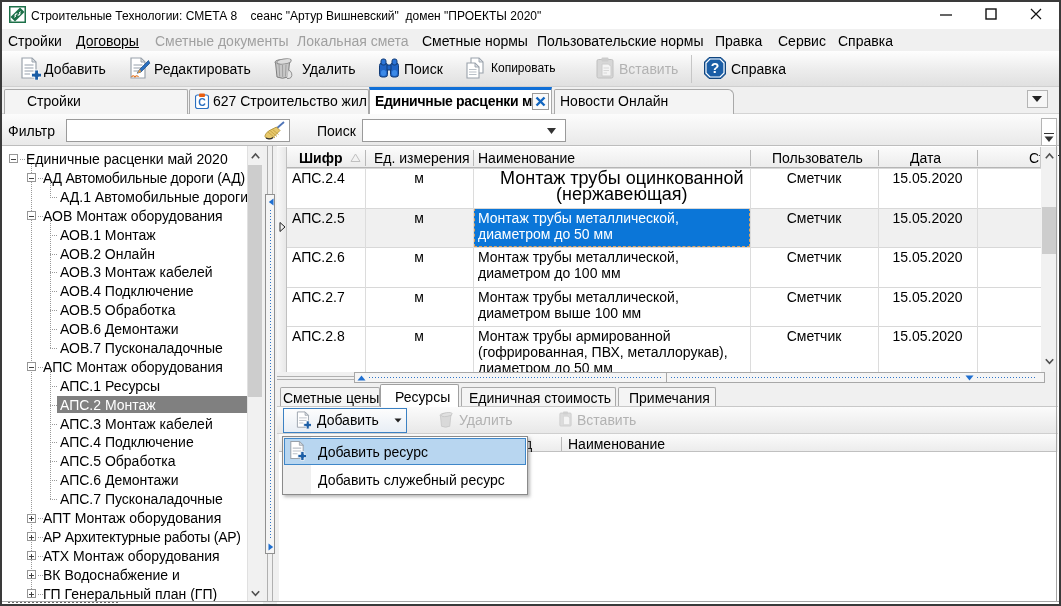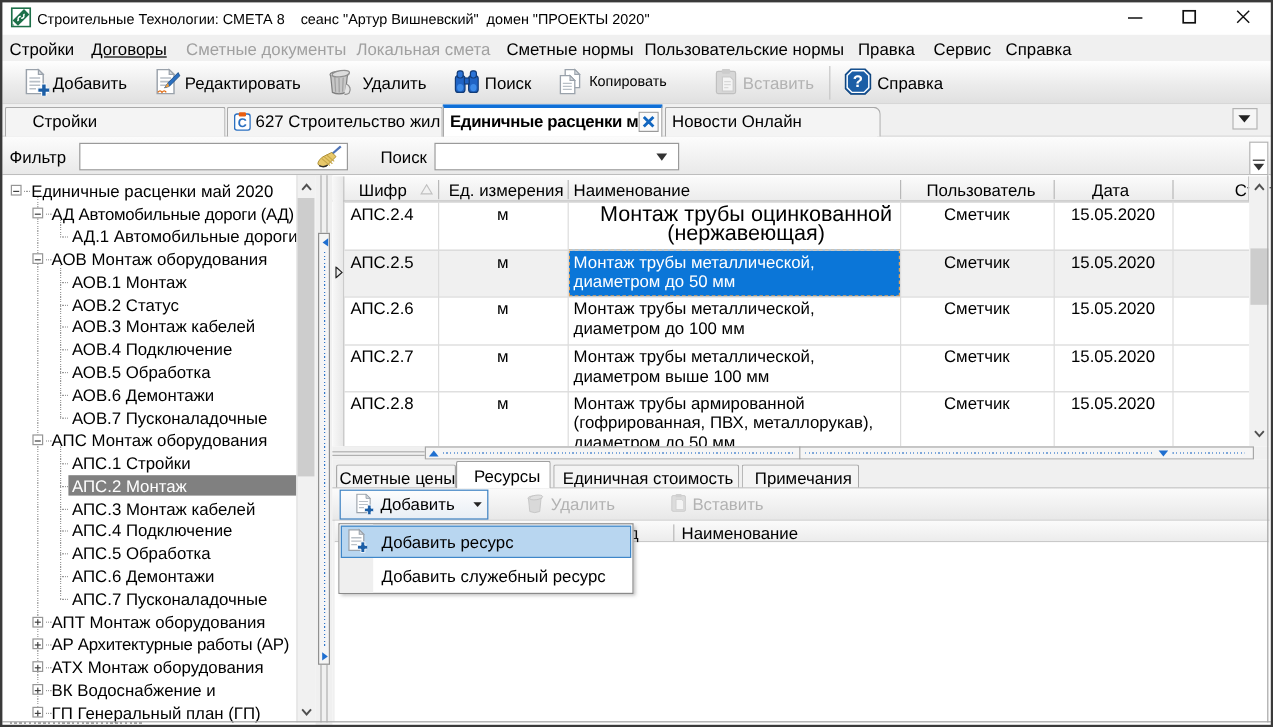--- a/index.html
+++ b/index.html
@@ -164,37 +164,37 @@
 <div class="abs" style="left:29px;top:178px;width:5px;height:1px;background:#404040;"></div>
 <div class="doth" style="left:38px;top:178px;width:5px"></div>
 <div class="abs" style="left:60px;top:189px;font-size:14px;white-space:nowrap;">АД.1 Автомобильные дороги</div>
 <div class="doth" style="left:50px;top:197px;width:7px"></div>
 <div class="abs" style="left:43px;top:208px;font-size:14px;white-space:nowrap;">АОВ Монтаж оборудования</div>
 <div class="abs" style="left:27px;top:211px;width:9px;height:9px;border:1px solid #969696;background:#fff;"></div>
 <div class="abs" style="left:29px;top:216px;width:5px;height:1px;background:#404040;"></div>
 <div class="doth" style="left:38px;top:216px;width:5px"></div>
 <div class="abs" style="left:60px;top:227px;font-size:14px;white-space:nowrap;">АОВ.1 Монтаж</div>
 <div class="doth" style="left:50px;top:235px;width:7px"></div>
-<div class="abs" style="left:60px;top:246px;font-size:14px;white-space:nowrap;">АОВ.2 Статус</div>
+<div class="abs" style="left:60px;top:246px;font-size:14px;white-space:nowrap;">АОВ.2 Онлайн</div>
 <div class="doth" style="left:50px;top:254px;width:7px"></div>
 <div class="abs" style="left:60px;top:264px;font-size:14px;white-space:nowrap;">АОВ.3 Монтаж кабелей</div>
 <div class="doth" style="left:50px;top:272px;width:7px"></div>
 <div class="abs" style="left:60px;top:283px;font-size:14px;white-space:nowrap;">АОВ.4 Подключение</div>
 <div class="doth" style="left:50px;top:291px;width:7px"></div>
 <div class="abs" style="left:60px;top:302px;font-size:14px;white-space:nowrap;">АОВ.5 Обработка</div>
 <div class="doth" style="left:50px;top:310px;width:7px"></div>
 <div class="abs" style="left:60px;top:321px;font-size:14px;white-space:nowrap;">АОВ.6 Демонтажи</div>
 <div class="doth" style="left:50px;top:329px;width:7px"></div>
 <div class="abs" style="left:60px;top:340px;font-size:14px;white-space:nowrap;">АОВ.7 Пусконаладочные</div>
 <div class="doth" style="left:50px;top:348px;width:7px"></div>
 <div class="abs" style="left:43px;top:359px;font-size:14px;white-space:nowrap;">АПС Монтаж оборудования</div>
 <div class="abs" style="left:27px;top:362px;width:9px;height:9px;border:1px solid #969696;background:#fff;"></div>
 <div class="abs" style="left:29px;top:367px;width:5px;height:1px;background:#404040;"></div>
 <div class="doth" style="left:38px;top:367px;width:5px"></div>
-<div class="abs" style="left:60px;top:378px;font-size:14px;white-space:nowrap;">АПС.1 Стройки</div>
+<div class="abs" style="left:60px;top:378px;font-size:14px;white-space:nowrap;">АПС.1 Ресурсы</div>
 <div class="doth" style="left:50px;top:386px;width:7px"></div>
 <div class="abs" style="left:57px;top:396px;width:190px;height:17px;background:#808080;"></div>
 <div class="abs" style="left:60px;top:397px;font-size:14px;white-space:nowrap;color:#fff;">АПС.2 Монтаж</div>
 <div class="doth" style="left:50px;top:405px;width:7px"></div>
 <div class="abs" style="left:60px;top:416px;font-size:14px;white-space:nowrap;">АПС.3 Монтаж кабелей</div>
 <div class="doth" style="left:50px;top:424px;width:7px"></div>
 <div class="abs" style="left:60px;top:434px;font-size:14px;white-space:nowrap;">АПС.4 Подключение</div>
 <div class="doth" style="left:50px;top:442px;width:7px"></div>
 <div class="abs" style="left:60px;top:453px;font-size:14px;white-space:nowrap;">АПС.5 Обработка</div>
 <div class="doth" style="left:50px;top:461px;width:7px"></div>
@@ -245,21 +245,21 @@
     <path d="M5.5 0.5 L5.5 7.5 L0.8 4 Z" fill="#1f6fd0"></path>
   </svg>
 <div class="bdotv" style="left:269.5px;top:210px;height:330px;"></div>
 <svg class="abs" style="left:267.5px;top:542.5px" width="6" height="8">
     <path d="M0.5 0.5 L0.5 7.5 L5.2 4 Z" fill="#1f6fd0"></path>
   </svg>
 <div class="doth" style="left:8px;top:602px;width:112px;background-image:repeating-linear-gradient(90deg,#6a6a6a 0 2px,transparent 2px 4px);"></div>
 <div class="abs" style="left:277px;top:146px;width:781px;height:226px;background:#fff;"></div>
 <div class="abs" style="left:277px;top:147px;width:764px;height:21px;background:linear-gradient(#fbfbfb,#ececec);border-bottom:1px solid #b5b5b5;"></div>
 <div class="abs" style="left:277px;top:147px;width:10px;height:225px;background:linear-gradient(90deg,#f8f8f8,#e8e8e8);border-right:1px solid #c0c0c0;"></div>
-<div class="abs" style="left:299px;top:150px;font-size:14px;">Шифр</div>
+<div class="abs" style="left:299px;top:150px;font-size:14px;font-weight:bold;">Шифр</div>
 <div class="abs" style="left:374px;top:150px;font-size:14px;">Ед. измерения</div>
 <div class="abs" style="left:478px;top:150px;font-size:14px;">Наименование</div>
 <div class="abs" style="left:772px;top:150px;font-size:14px;">Пользователь</div>
 <div class="abs" style="left:910px;top:150px;font-size:14px;">Дата</div>
 <div class="abs" style="left:1029px;top:150px;font-size:14px;">Статус</div>
 <svg class="abs" style="left:350px;top:153px" width="11" height="10">
     <path d="M5.5 1 L10 8.5 L1 8.5 Z" fill="#f2f2f2" stroke="#c0c0c0" stroke-width="1"></path>
   </svg>
 <div class="abs" style="left:365px;top:150px;width:1px;height:16px;background:#b8b8b8;"></div>
 <div class="abs" style="left:473px;top:150px;width:1px;height:16px;background:#b8b8b8;"></div>

